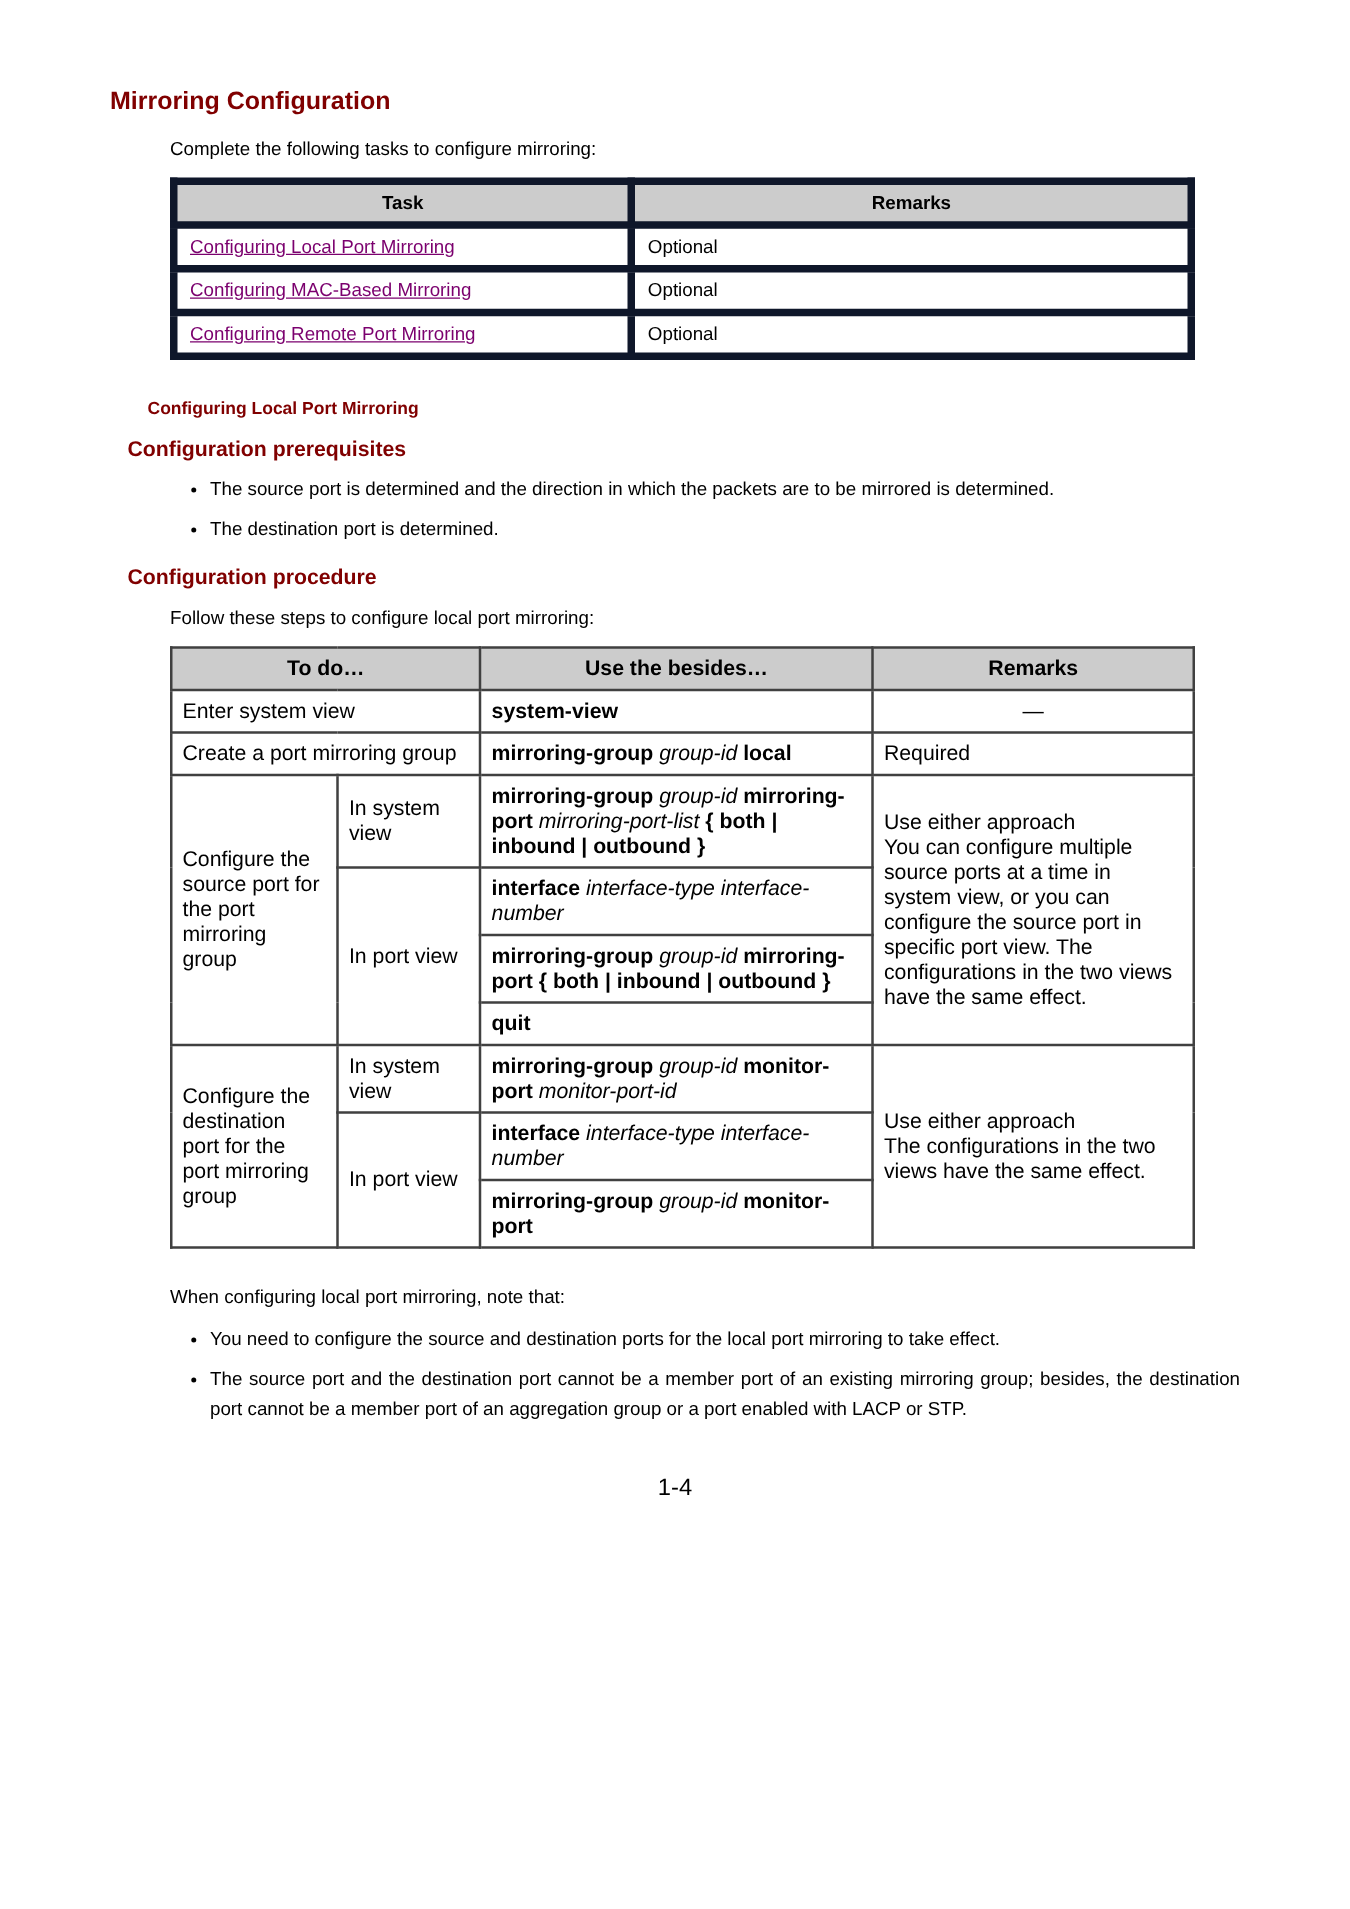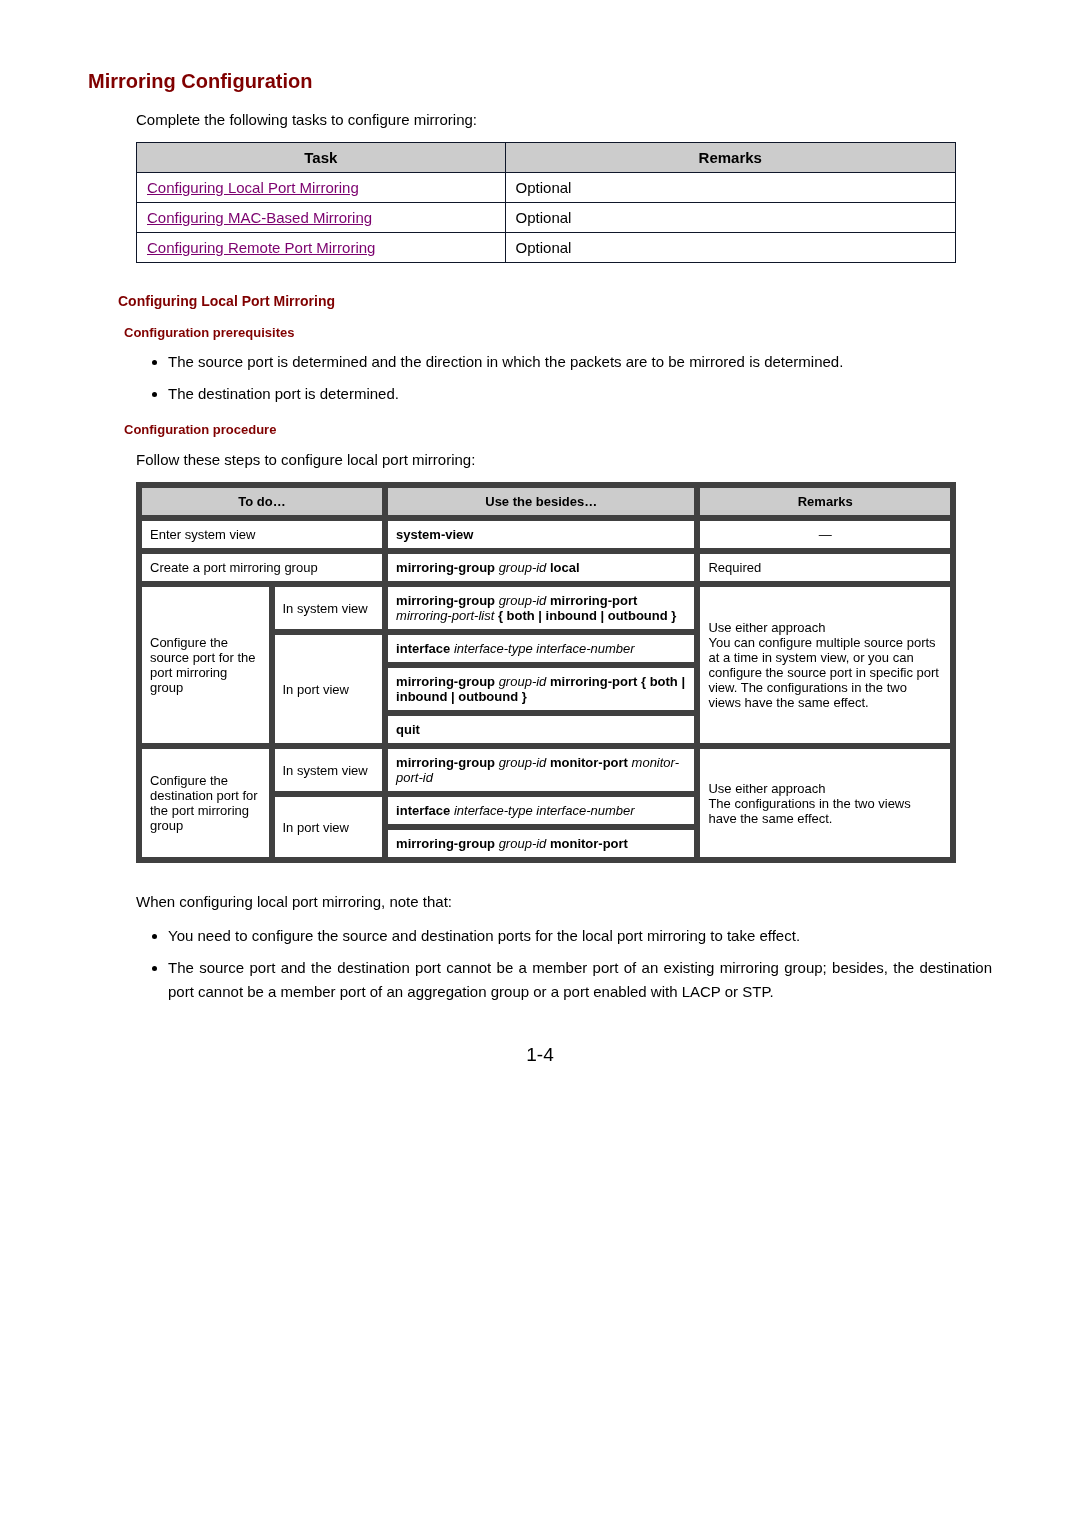--- a/index.html
+++ b/index.html
@@ -21,38 +21,38 @@
   .subsection-heading {
     color: #800000;
     font-weight: bold;
     font-size: 14px;
     margin: 30px 0 14px 0;
     padding-left: 30px;
   }
   .subsub-heading {
     color: #800000;
     font-weight: bold;
-    font-size: 13px;
-    margin: 16px 0 10px 36px;
+    font-size: 17px;
+    margin: 16px 0 10px 14px;
     padding-left: 0;
   }
   .intro-text {
     margin: 0 0 14px 48px;
   }
   .follow-text {
     margin: 14px 0 14px 48px;
   }
   table.tasks {
     border-collapse: collapse;
     width: 820px;
     margin-left: 48px;
     margin-bottom: 30px;
   }
   table.tasks th, table.tasks td {
-    border: 1px solid #0f172a;
+    border: 6px solid #0f172a;
     padding: 6px 10px;
     text-align: left;
     vertical-align: middle;
     font-size: 15px;
   }
   table.tasks th {
     background: #ccc;
     color: #000;
     font-weight: bold;
     text-align: center;
@@ -71,25 +71,25 @@
     line-height: 1.6;
     text-align: justify;
   }
   table.steps {
     border-collapse: collapse;
     width: 820px;
     margin-left: 48px;
     margin-bottom: 30px;
   }
   table.steps th, table.steps td {
-    border: 6px solid #404040;
+    border: 2px solid #404040;
     padding: 6px 8px;
     text-align: left;
     vertical-align: middle;
-    font-size: 13px;
+    font-size: 17px;
   }
   table.steps th {
     background: #ccc;
     font-weight: bold;
     text-align: center;
   }
   .cmd-kw { font-weight: bold; }
   .cmd-arg { font-style: italic; }
   .page-num {
     text-align: center;

